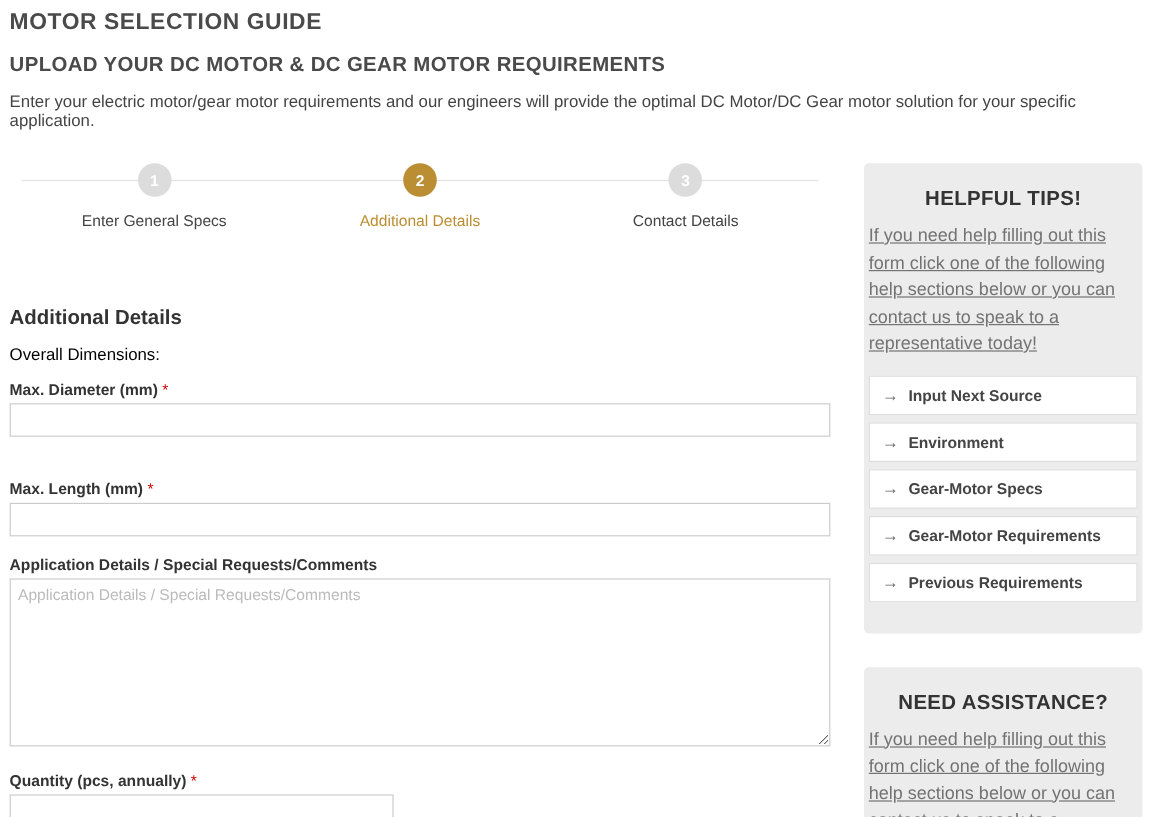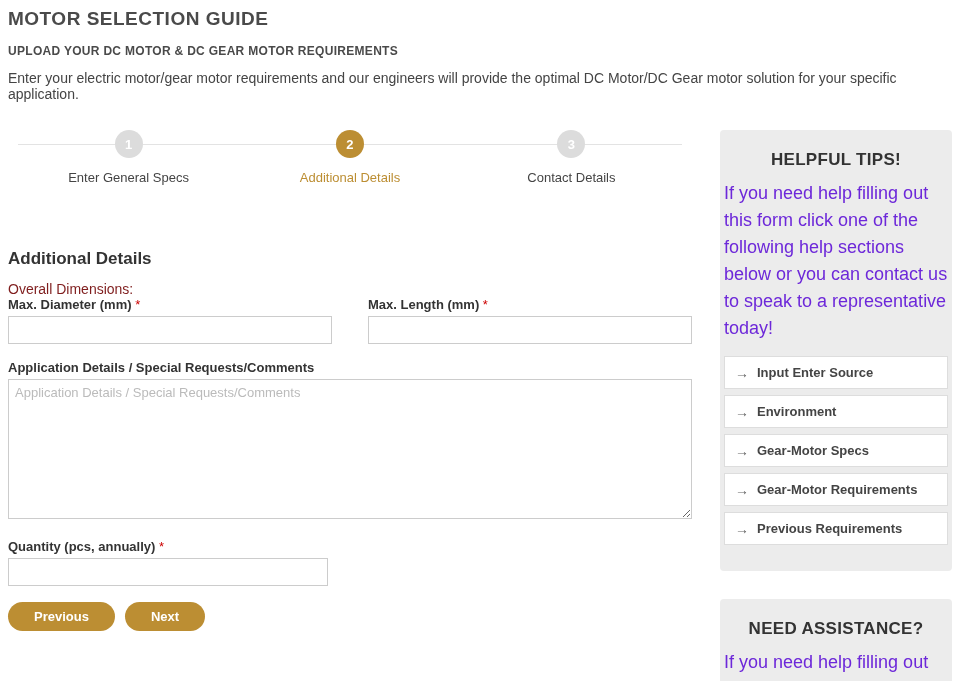--- a/index.html
+++ b/index.html
@@ -10,21 +10,21 @@
       padding: 8px;
     }
     h1 {
       font-size: 19px;
       font-weight: 700;
       color: #4a4a4a;
       letter-spacing: 0.5px;
       margin-bottom: 14px;
     }
     h2.subheading {
-      font-size: 12px;
+      font-size: 17px;
       font-weight: 700;
       color: #4a4a4a;
       letter-spacing: 0.3px;
       margin-bottom: 12px;
     }
     .intro {
       font-size: 14px;
       color: #444;
       margin-bottom: 28px;
     }
@@ -74,26 +74,28 @@
     .step.active .step-label { color: #bc8e33; }
     
     .section-title {
       font-size: 17px;
       font-weight: 700;
       color: #333;
       margin: 24px 0 12px 0;
     }
     .subsection-label {
       font-size: 14px;
-      color: #7f1d1d;
+      color: #000000;
+      margin-bottom: 14px;
     }
     .form-row {
       display: flex;
       gap: 36px;
       margin-bottom: 16px;
+      flex-direction: column;
     }
     .form-col { flex: 1; }
     .field-label {
       font-size: 13px;
       font-weight: 700;
       color: #333;
       display: block;
       margin-bottom: 4px;
     }
     .req-star { color: #c00; font-weight: normal; }
@@ -129,24 +131,25 @@
     }
     .side-box h3 {
       font-size: 17px;
       font-weight: 800;
       color: #333;
       text-align: center;
       margin-bottom: 10px;
       letter-spacing: 0.3px;
     }
     .side-box p {
-      font-size: 18px;
-      color: #6d28d9;
+      font-size: 15px;
+      color: #737373;
       line-height: 1.5;
       margin-bottom: 14px;
+      text-decoration: underline;
     }
     .tip-list { list-style: none; }
     .tip-item {
       background: #fff;
       border: 1px solid #ddd;
       margin-bottom: 6px;
       padding: 8px 10px;
       font-size: 13px;
       font-weight: 700;
       color: #444;
@@ -223,21 +226,21 @@
 
   </div>
 
   <div class="side-col">
     <div class="side-box">
       <h3>HELPFUL TIPS!</h3>
       <p>If you need help filling out this form click one of the following help sections below or you can contact us to speak to a representative today!</p>
       <ul class="tip-list">
         <li class="tip-item">
           <span class="arrow-icon">→</span>
-          <span>Input Enter Source</span>
+          <span>Input Next Source</span>
         </li>
         <li class="tip-item">
           <span class="arrow-icon">→</span>
           <span>Environment</span>
         </li>
         <li class="tip-item">
           <span class="arrow-icon">→</span>
           <span>Gear-Motor Specs</span>
         </li>
         <li class="tip-item">

